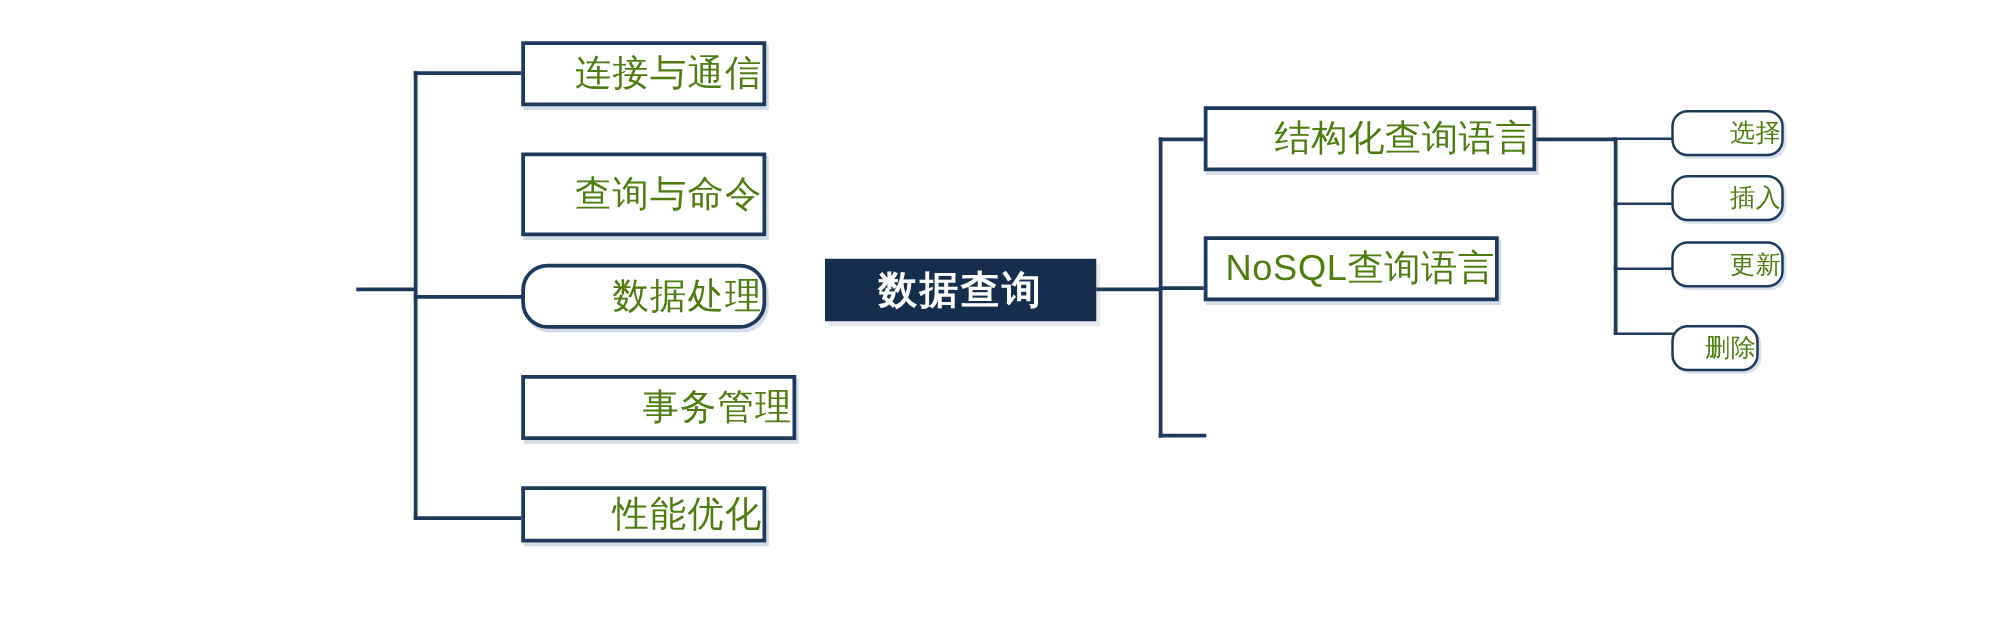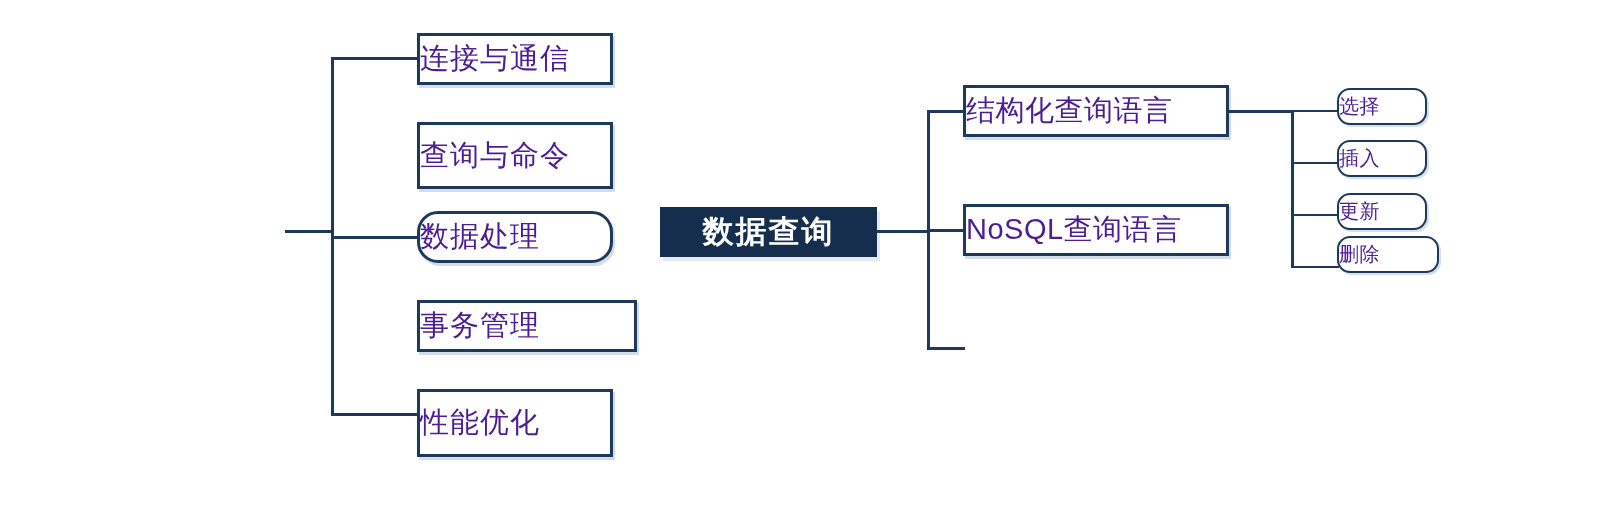--- a/index.html
+++ b/index.html
@@ -30,24 +30,24 @@
     justify-content: center;
     box-shadow: 3px 4px 0 rgba(21,46,77,0.10);
     box-sizing: border-box;
     white-space: nowrap;
   }
   
   .box-node {
     position: absolute;
     background: #ffffff;
     border: 3px solid #1d3a5c;
-    color: #4c1d95;
+    color: #4d7c0f;
     display: flex;
     align-items: center;
-    justify-content: flex-start;
+    justify-content: flex-end;
     box-sizing: border-box;
     box-shadow: 2px 3px 0 rgba(120,150,185,0.33);
     white-space: nowrap;
   }
   .lvl1 {
     font-size: 29px;
     letter-spacing: 1px;
   }
   .lvl2 {
     font-size: 29px;
@@ -92,41 +92,41 @@
   </div>
 
   <div class="box-node lvl1" style="left:417px; top:211px; width:196px; height:52px;border-radius:21px;">
     <span>数据处理</span>
   </div>
 
   <div class="box-node lvl1" style="left:417px; top:300px; width:220px; height:52px;">
     <span>事务管理</span>
   </div>
 
-  <div class="box-node lvl1" style="left:417px; top:389px; width:196px; height:68px;">
+  <div class="box-node lvl1" style="left:417px; top:389px; width:196px; height:45px;">
     <span>性能优化</span>
   </div>
 
   <div class="root-node" style="left:660px; top:207px; width:217px; height:50px;">
     <span>数据查询</span>
   </div>
 
   <div class="conn h" style="left:877px; top:230px; width:52px;"></div>
 
   <div class="conn v" style="left:927px; top:110px; height:240px;"></div>
 
   <div class="conn h" style="left:927px; top:110px; width:38px;"></div>
   <div class="conn h" style="left:927px; top:229px; width:38px;"></div>
   <div class="conn h" style="left:927px; top:347px; width:38px;"></div>
 
   <div class="box-node lvl2" style="left:963px; top:85px; width:266px; height:52px;">
     <span>结构化查询语言</span>
   </div>
 
-  <div class="box-node lvl2" style="left:963px; top:204px; width:266px; height:52px;">
+  <div class="box-node lvl2" style="left:963px; top:189px; width:236px; height:52px;">
     <span>NoSQL查询语言</span>
   </div>
 
 
   <div class="conn h" style="left:1229px; top:110px; width:64px;"></div>
 
   <div class="conn v" style="left:1291px; top:110px; height:157px;"></div>
 
   <div class="conn thin h" style="left:1291px; top:110px; width:48px;"></div>
   <div class="conn thin h" style="left:1291px; top:162px; width:48px;"></div>
@@ -138,17 +138,17 @@
   </div>
 
   <div class="box-node leaf" style="left:1337px; top:193px; width:90px; height:37px;">
     <span>更新</span>
   </div>
 
   <div class="box-node leaf" style="left:1337px; top:140px; width:90px; height:37px;">
     <span>插入</span>
   </div>
 
-  <div class="box-node leaf" style="left:1337px; top:236px; width:102px; height:37px;">
+  <div class="box-node leaf" style="left:1337px; top:260px; width:70px; height:37px;">
     <span>删除</span>
   </div>
 
 </div>
 
 </body></html>

